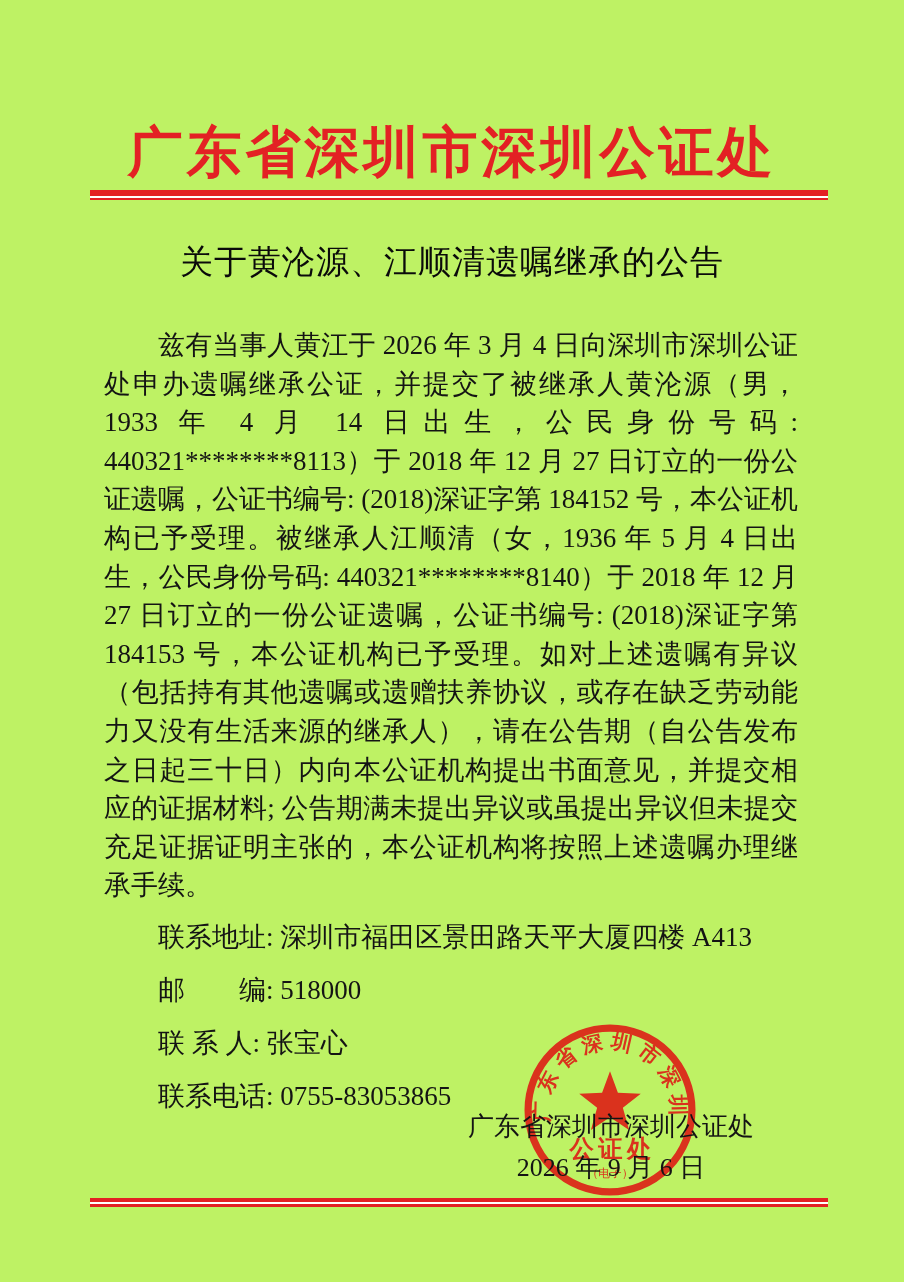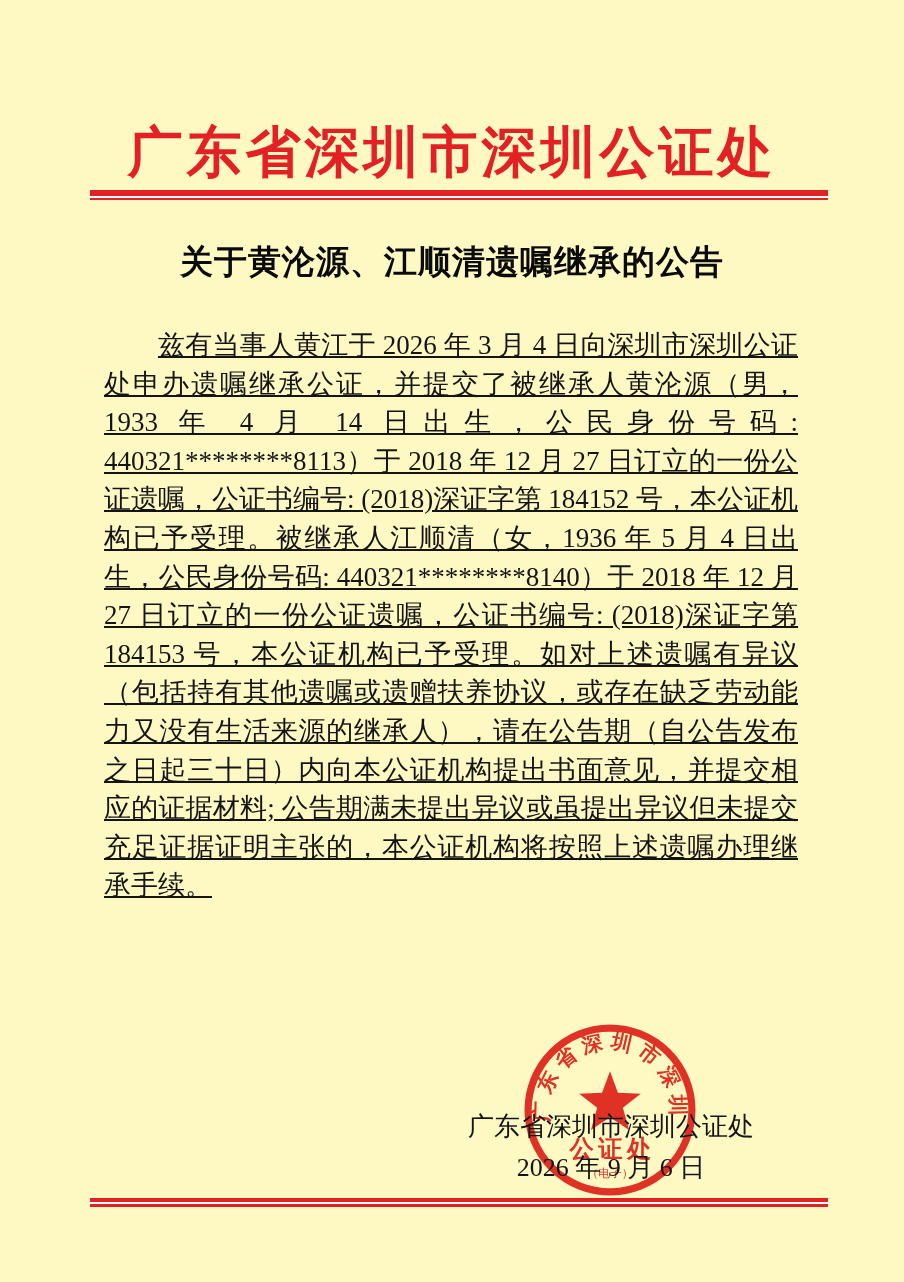--- a/index.html
+++ b/index.html
@@ -1,20 +1,20 @@
 <!DOCTYPE html>
 <html><head>
 <meta charset="utf-8">
 <style>
   html, body { margin: 0; padding: 0; background: #ffffff; }
   .page {
     position: relative;
     width: 904px;
     height: 1282px;
-    background: #fef9c3;
+    background: #bef264;
     overflow: hidden;
     font-family: "Liberation Serif", "DejaVu Serif", serif;
     color: #111111;
   }
   .letterhead {
     position: absolute;
     top: 116px; left: 0; right: 0;
     text-align: center;
     color: #e32124;
     font-size: 55px;
@@ -28,35 +28,34 @@
   .rule .bar-thick { height: 6px; background: #e32124; }
   .rule .bar-gap { height: 2px; background: #ffffff; }
   .rule .bar-thin { height: 2px; background: #e32124; }
   .rule-bottom .bar-thick { height: 4px; }
   .rule-bottom .bar-thin { height: 3px; }
   .notice-title {
     position: absolute;
     top: 240px; left: 0; right: 0;
     text-align: center;
     font-size: 33px;
-    font-weight: bold;
+    font-weight: normal;
     color: #0a0a0a;
     letter-spacing: 1px;
     white-space: nowrap;
   }
   .body-text {
     position: absolute;
     top: 326px; left: 104px;
     width: 694px;
     font-size: 27px;
     line-height: 38.6px;
     text-align: justify;
     text-justify: inter-ideograph;
     color: #141414;
-    text-decoration: underline;
   }
   .body-text p { margin: 0; text-indent: 2em; }
   .contact {
     position: absolute;
     top: 911px; left: 158px;
     font-size: 27px;
     line-height: 53px;
     color: #141414;
     white-space: nowrap;
   }
@@ -92,20 +91,38 @@
     <div class="bar-gap"></div>
     <div class="bar-thin"></div>
   </div>
 
   <div class="notice-title">关于黄沦源、江顺清遗嘱继承的公告</div>
 
   <div class="body-text">
     <p>兹有当事人黄江于 2026 年 3 月 4 日向深圳市深圳公证处申办遗嘱继承公证，并提交了被继承人黄沦源（男，1933 年 4 月 14 日出生，公民身份号码: 440321********8113）于 2018 年 12 月 27 日订立的一份公证遗嘱，公证书编号: (2018)深证字第 184152 号，本公证机构已予受理。被继承人江顺清（女，1936 年 5 月 4 日出生，公民身份号码: 440321********8140）于 2018 年 12 月 27 日订立的一份公证遗嘱，公证书编号: (2018)深证字第 184153 号，本公证机构已予受理。如对上述遗嘱有异议（包括持有其他遗嘱或遗赠扶养协议，或存在缺乏劳动能力又没有生活来源的继承人），请在公告期（自公告发布之日起三十日）内向本公证机构提出书面意见，并提交相应的证据材料; 公告期满未提出异议或虽提出异议但未提交充足证据证明主张的，本公证机构将按照上述遗嘱办理继承手续。</p>
   </div>
 
+  <div class="contact">
+    <div>
+      <span>联系地址:</span>
+      <span>深圳市福田区景田路天平大厦四楼 A413</span>
+    </div>
+    <div>
+      <span>邮　　编:</span>
+      <span>518000</span>
+    </div>
+    <div>
+      <span>联 系 人:</span>
+      <span>张宝心</span>
+    </div>
+    <div>
+      <span>联系电话:</span>
+      <span>0755-83053865</span>
+    </div>
+  </div>
 
   <div class="seal">
     <svg viewBox="0 0 200 200" xmlns="http://www.w3.org/2000/svg">
       <circle cx="100" cy="100" r="91" fill="none" stroke="#dd2218" stroke-width="8"></circle>
       <polygon points="100,57 91.2,80.9 65.8,81.9 85.7,97.6 78.8,122.1 100,108 121.2,122.1 114.3,97.6 134.2,81.9 108.8,80.9" fill="#dd2218"></polygon>
       <defs>
         <path id="sealArc" d="M 38.4 128.8 A 68 68 0 1 1 161.6 128.8" fill="none"></path>
       </defs>
       <text font-size="23" font-weight="bold" fill="#dd2218" letter-spacing="7" font-family="'Liberation Serif','DejaVu Serif',serif">
         <textPath href="#sealArc" startOffset="50%" text-anchor="middle">广东省深圳市深圳</textPath>

